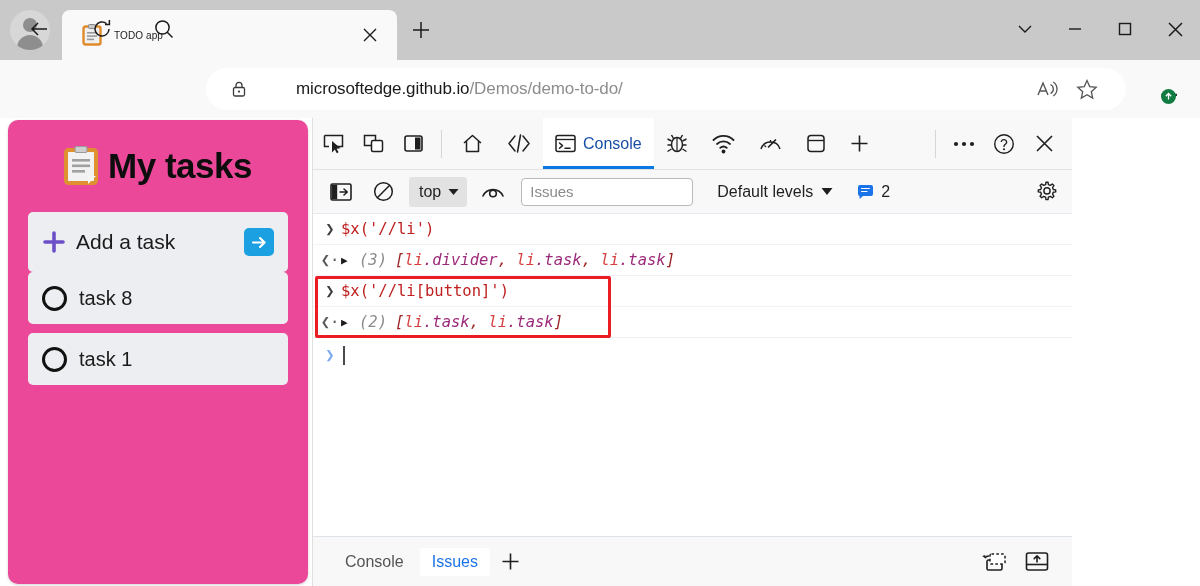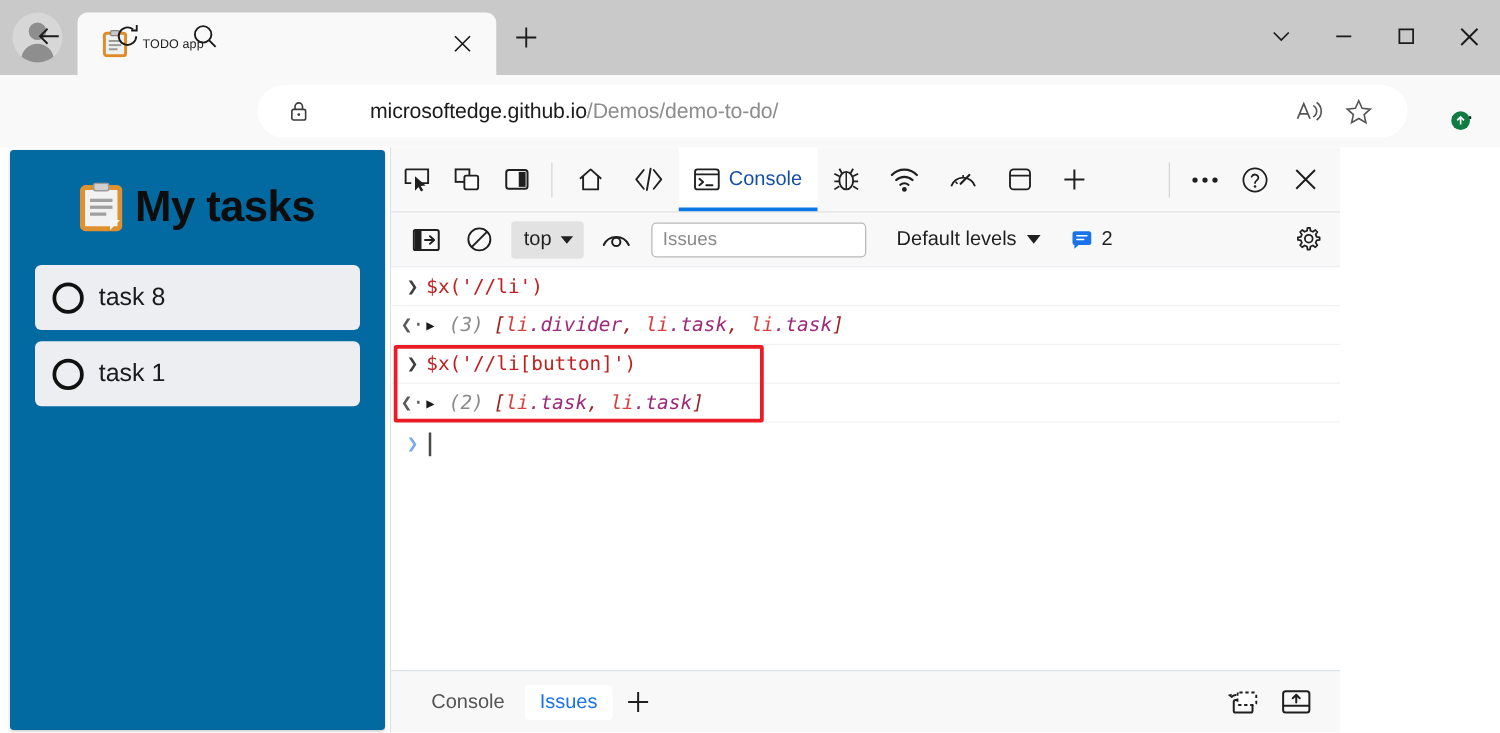--- a/index.html
+++ b/index.html
@@ -93,21 +93,21 @@
     position: absolute; right: 14px; bottom: 4px; width: 15px; height: 15px;
     border-radius: 50%; background: #107c41;
     display: flex; align-items: center; justify-content: center;
   }
 
   
   .pagearea { position: absolute; left: 0; top: 118px; width: 1200px; height: 468px; background: #ffffff; }
 
   .todo-panel {
     position: absolute; left: 8px; top: 2px; width: 300px; height: 464px;
-    background: #0369a1; border-radius: 3px;
+    background: #ec4899; border-radius: 10px;
     box-shadow: 0 1px 3px rgba(0,0,0,.18);
   }
   .todo-head {
     display: flex; align-items: center; justify-content: center;
     height: 92px; gap: 10px;
   }
   .todo-clip { width: 34px; height: 40px; position: relative; }
   .todo-title { font-size: 35px; font-weight: bold; color: #0d0d0d; letter-spacing: -.5px; }
 
   .add-task {
@@ -338,20 +338,33 @@
             <rect x="11" y="0.5" width="12" height="6" rx="1.5" fill="#cfcfcf" stroke="#9a9a9a" stroke-width="1.2"></rect>
             <rect x="8" y="13" width="18" height="2.6" fill="#a0a0a0"></rect>
             <rect x="8" y="18.5" width="18" height="2.6" fill="#a0a0a0"></rect>
             <rect x="8" y="24" width="13" height="2.6" fill="#a0a0a0"></rect>
             <path d="M24 30 L32 30 L24 38 Z" fill="#f7f7f7"></path>
           </svg>
         </div>
         <div class="todo-title">My tasks</div>
       </div>
 
+      <div class="add-task">
+        <div class="plus-ic">
+          <svg width="24" height="24" viewBox="0 0 24 24">
+              <path d="M12 3 V21 M3 12 H21" stroke="#6c4fc7" stroke-width="3.6" stroke-linecap="round"></path>
+            </svg>
+        </div>
+        <div class="add-label">Add a task</div>
+        <div class="go-btn">
+          <svg width="17" height="15" viewBox="0 0 17 15">
+              <path d="M2 7.5 H13 M9 3 L13.6 7.5 L9 12" stroke="#fff" stroke-width="2.1" fill="none" stroke-linecap="round" stroke-linejoin="round"></path>
+            </svg>
+        </div>
+      </div>
 
 
       <div class="task-card">
         <div class="task-circle"></div>
         <div class="task-label">task 8</div>
       </div>
       <div class="task-card">
         <div class="task-circle"></div>
         <div class="task-label">task 1</div>
       </div>

